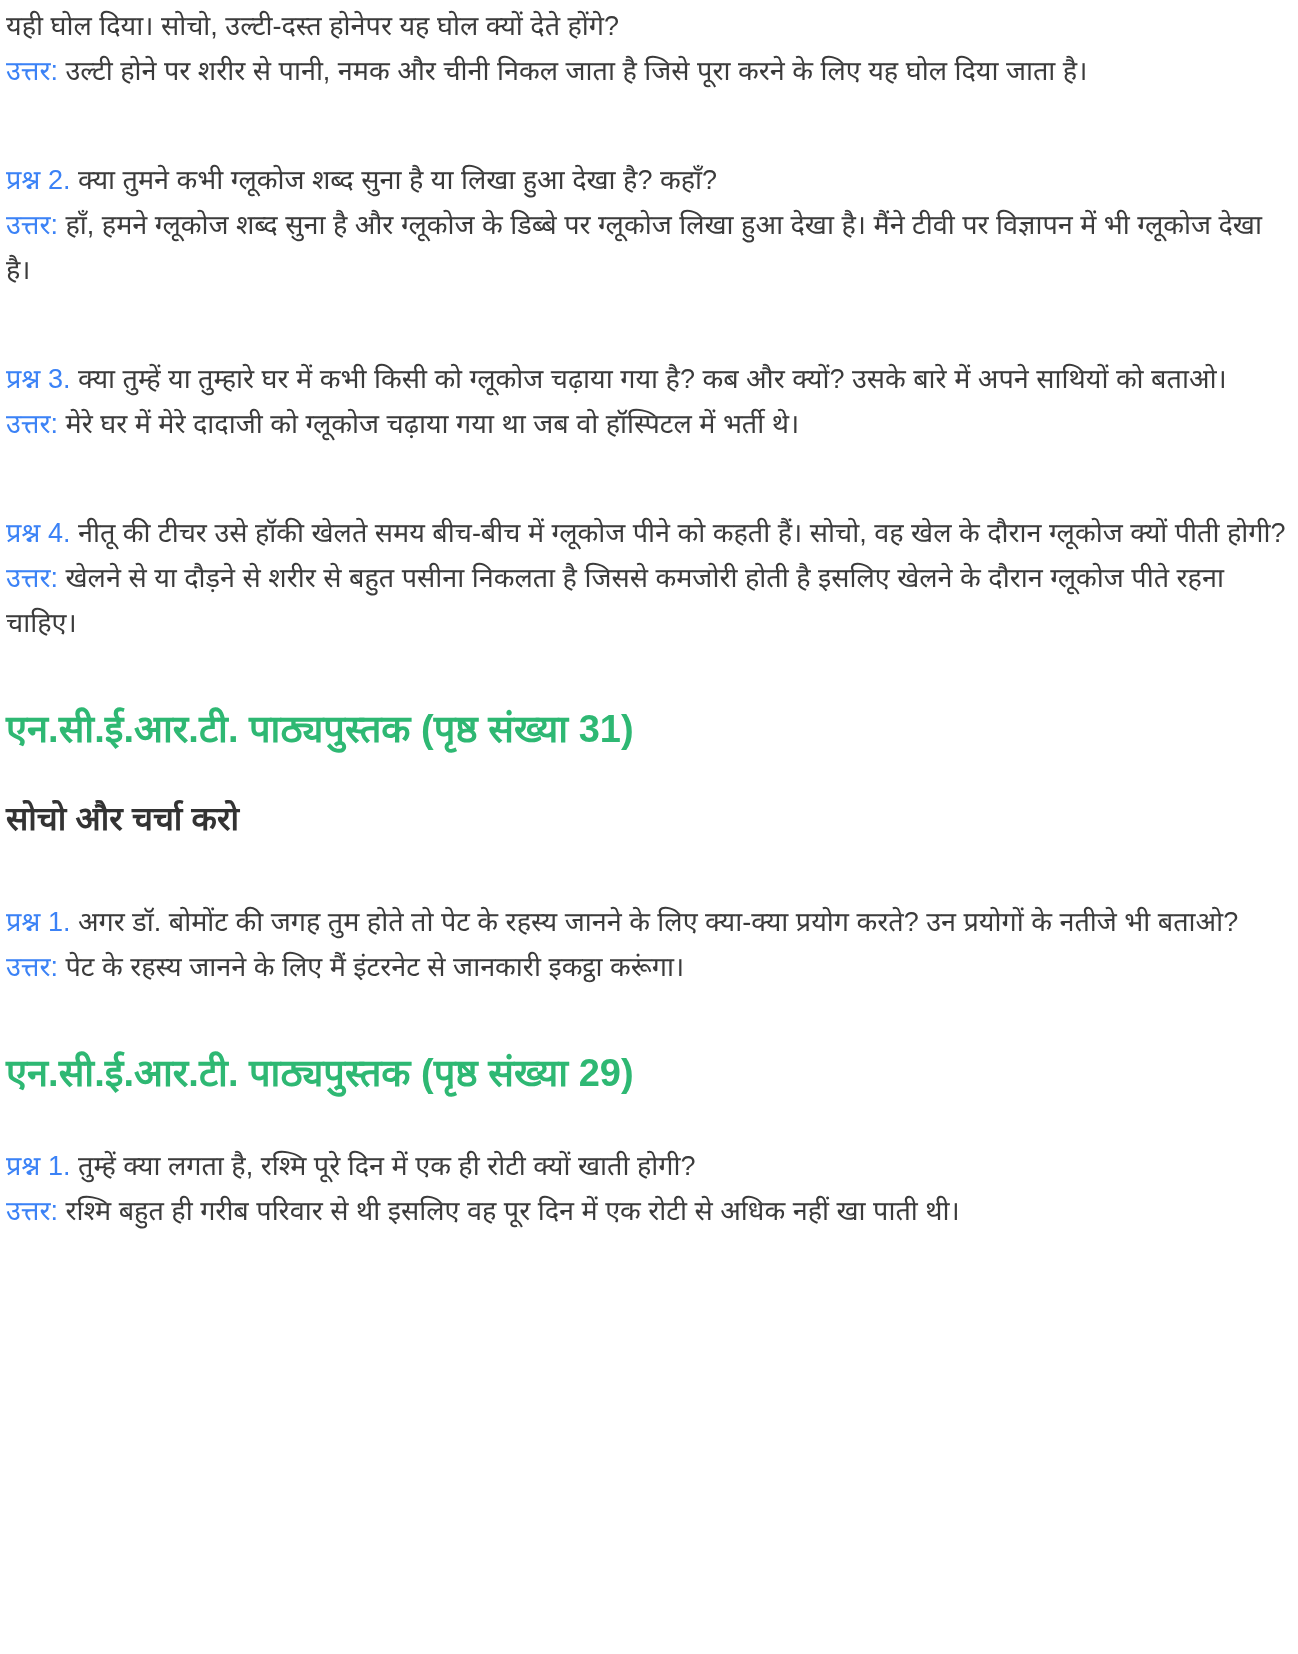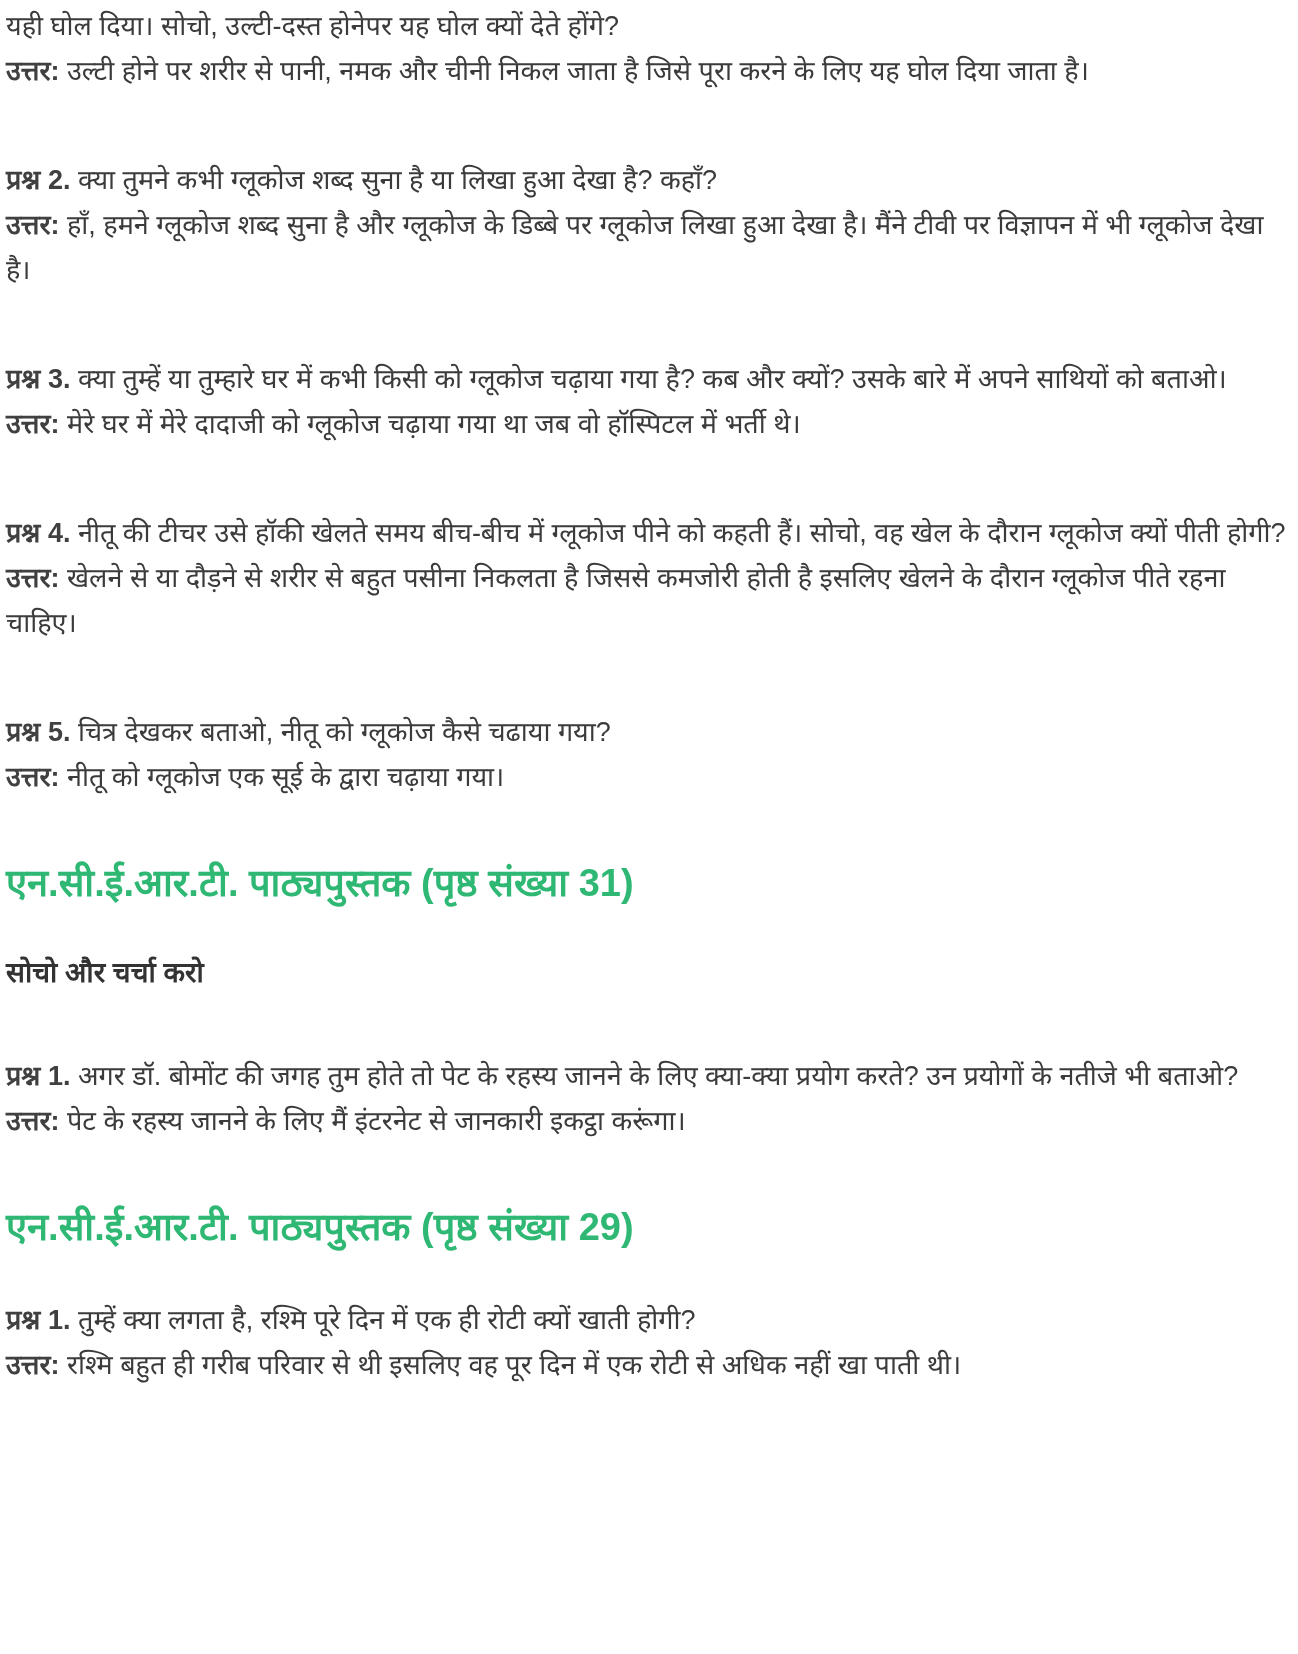--- a/index.html
+++ b/index.html
@@ -21,45 +21,44 @@
     background: #ffffff;
   }
   p.qa {
     font-size: 27px;
     line-height: 45px;
     color: #3b3b3b;
     margin: 0 0 64px 0;
     text-align: left;
   }
   p.qa strong {
-    color: #404040;
-    font-weight: bold;
+    color: #3b82f6;
+    font-weight: normal;
   }
   h2.green-heading {
     font-size: 38px;
     line-height: 38px;
     font-weight: bold;
     color: #2eb873;
     margin: 0 0 52px 0;
   }
   h3.section-heading {
-    font-size: 28px;
+    font-size: 33px;
     line-height: 38px;
     font-weight: bold;
     color: #333333;
     margin: 0 0 62px 0;
   }
 </style>
 </head>
 <body>
 
 <main class="doc">
     <p class="qa"><span>यही घोल दिया। सोचो, उल्टी-दस्त होनेपर यह घोल क्यों देते होंगे?</span><br><strong>उत्तर:</strong><span> उल्टी होने पर शरीर से पानी, नमक और चीनी निकल जाता है जिसे पूरा करने के लिए यह घोल दिया जाता है।</span></p>
     <p class="qa"><strong>प्रश्न 2.</strong><span> क्या तुमने कभी ग्लूकोज शब्द सुना है या लिखा हुआ देखा है? कहाँ?</span><br><strong>उत्तर:</strong><span> हाँ, हमने ग्लूकोज शब्द सुना है और ग्लूकोज के डिब्बे पर ग्लूकोज लिखा हुआ देखा है। मैंने टीवी पर विज्ञापन में भी ग्लूकोज देखा है।</span></p>
     <p class="qa"><strong>प्रश्न 3.</strong><span> क्या तुम्हें या तुम्हारे घर में कभी किसी को ग्लूकोज चढ़ाया गया है? कब और क्यों? उसके बारे में अपने साथियों को बताओ।</span><br><strong>उत्तर:</strong><span> मेरे घर में मेरे दादाजी को ग्लूकोज चढ़ाया गया था जब वो हॉस्पिटल में भर्ती थे।</span></p>
     <p class="qa"><strong>प्रश्न 4.</strong><span> नीतू की टीचर उसे हॉकी खेलते समय बीच-बीच में ग्लूकोज पीने को कहती हैं। सोचो, वह खेल के दौरान ग्लूकोज क्यों पीती होगी?</span><br><strong>उत्तर:</strong><span> खेलने से या दौड़ने से शरीर से बहुत पसीना निकलता है जिससे कमजोरी होती है इसलिए खेलने के दौरान ग्लूकोज पीते रहना चाहिए।</span></p>
-    <p class="qa"><strong>प्रश्न 5.</strong><span> चित्र देखकर बताओ, नीतू को ग्लूकोज कैसे चढाया गया?</span><br><strong>उत्तर:</strong><span> नीतू को ग्लूकोज एक सूई के द्वारा चढ़ाया गया।</span></p>
     <h2 class="green-heading">एन.सी.ई.आर.टी. पाठ्यपुस्तक (पृष्ठ संख्या 31)</h2>
     <h3 class="section-heading">सोचो और चर्चा करो</h3>
     <p class="qa"><strong>प्रश्न 1.</strong><span> अगर डॉ. बोमोंट की जगह तुम होते तो पेट के रहस्य जानने के लिए क्या-क्या प्रयोग करते? उन प्रयोगों के नतीजे भी बताओ?</span><br><strong>उत्तर:</strong><span> पेट के रहस्य जानने के लिए मैं इंटरनेट से जानकारी इकट्ठा करूंगा।</span></p>
     <h2 class="green-heading">एन.सी.ई.आर.टी. पाठ्यपुस्तक (पृष्ठ संख्या 29)</h2>
     <p class="qa"><strong>प्रश्न 1.</strong><span> तुम्हें क्या लगता है, रश्मि पूरे दिन में एक ही रोटी क्यों खाती होगी?</span><br><strong>उत्तर:</strong><span> रश्मि बहुत ही गरीब परिवार से थी इसलिए वह पूर दिन में एक रोटी से अधिक नहीं खा पाती थी।</span></p>
   </main>
 
 </body></html>

